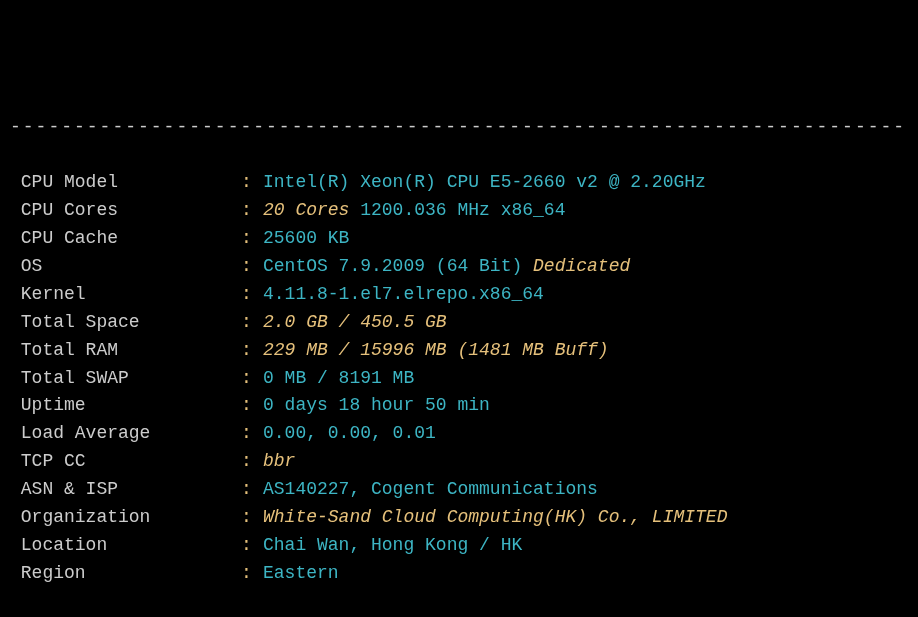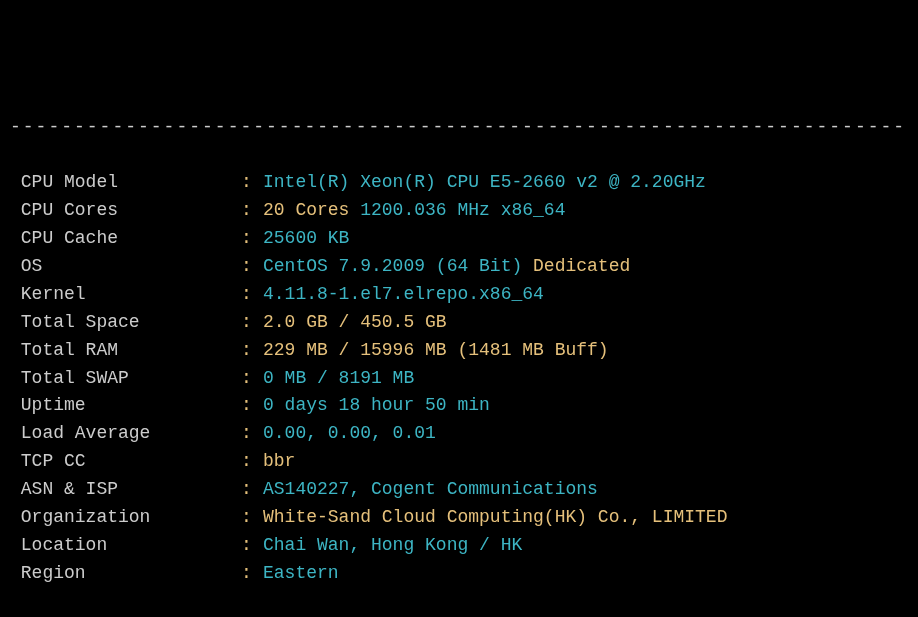--- a/index.html
+++ b/index.html
@@ -36,20 +36,21 @@
       color: #e5c07b;
       width: 22px;
       flex-shrink: 0;
     }
     .val-cyan {
       color: #3db5c4;
       margin-top: 36px;
     }
     .val-yellow {
       color: #e5c07b;
+      font-style: italic;
     }
   </style>
 </head>
 <body>
 
 
 
 <div class="divider">----------------------------------------------------------------------</div>
 <div id="rows-main"><div class="row"><span class="label"> CPU Model</span><span class="colon">: </span><span><span class="val-cyan">Intel(R) Xeon(R) CPU E5-2660 v2 @ 2.20GHz</span></span></div><div class="row"><span class="label"> CPU Cores</span><span class="colon">: </span><span><span class="val-yellow">20 Cores </span><span class="val-cyan">1200.036 MHz x86_64</span></span></div><div class="row"><span class="label"> CPU Cache</span><span class="colon">: </span><span><span class="val-cyan">25600 KB</span></span></div><div class="row"><span class="label"> OS</span><span class="colon">: </span><span><span class="val-cyan">CentOS 7.9.2009 (64 Bit) </span><span class="val-yellow">Dedicated</span></span></div><div class="row"><span class="label"> Kernel</span><span class="colon">: </span><span><span class="val-cyan">4.11.8-1.el7.elrepo.x86_64</span></span></div><div class="row"><span class="label"> Total Space</span><span class="colon">: </span><span><span class="val-yellow">2.0 GB / 450.5 GB</span></span></div><div class="row"><span class="label"> Total RAM</span><span class="colon">: </span><span><span class="val-yellow">229 MB / 15996 MB (1481 MB Buff)</span></span></div><div class="row"><span class="label"> Total SWAP</span><span class="colon">: </span><span><span class="val-cyan">0 MB / 8191 MB</span></span></div><div class="row"><span class="label"> Uptime</span><span class="colon">: </span><span><span class="val-cyan">0 days 18 hour 50 min</span></span></div><div class="row"><span class="label"> Load Average</span><span class="colon">: </span><span><span class="val-cyan">0.00, 0.00, 0.01</span></span></div><div class="row"><span class="label"> TCP CC</span><span class="colon">: </span><span><span class="val-yellow">bbr</span></span></div><div class="row"><span class="label"> ASN &amp; ISP</span><span class="colon">: </span><span><span class="val-cyan">AS140227, Cogent Communications</span></span></div><div class="row"><span class="label"> Organization</span><span class="colon">: </span><span><span class="val-yellow">White-Sand Cloud Computing(HK) Co., LIMITED</span></span></div><div class="row"><span class="label"> Location</span><span class="colon">: </span><span><span class="val-cyan">Chai Wan, Hong Kong / HK</span></span></div><div class="row"><span class="label"> Region</span><span class="colon">: </span><span><span class="val-cyan">Eastern</span></span></div></div>
 <div class="divider">----------------------------------------------------------------------</div>

